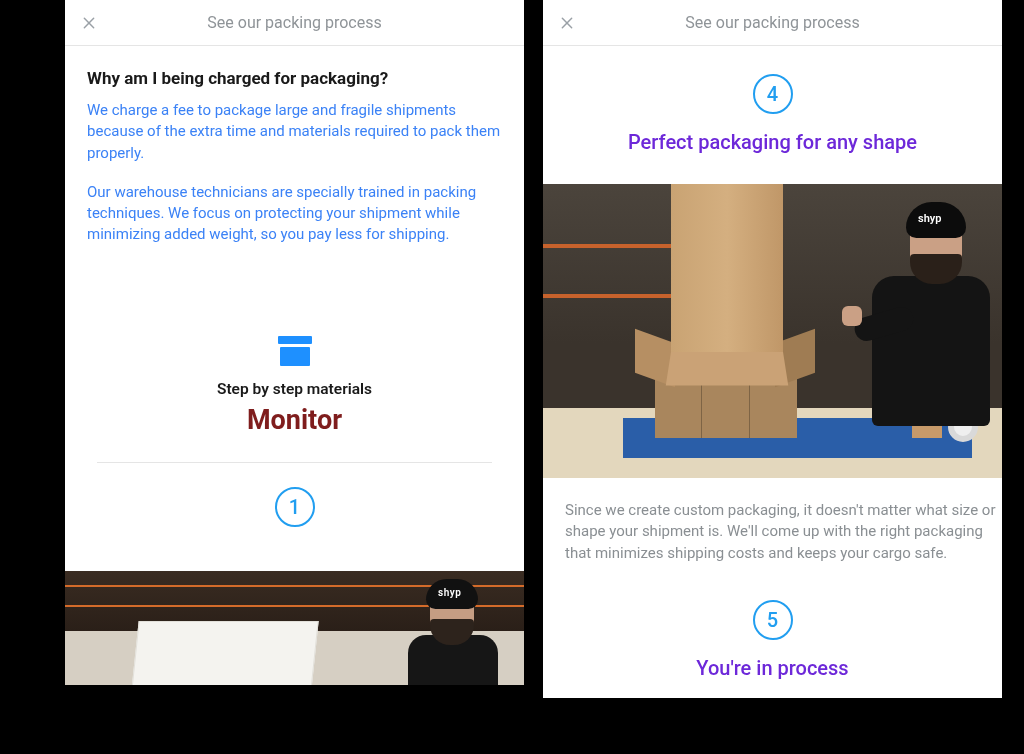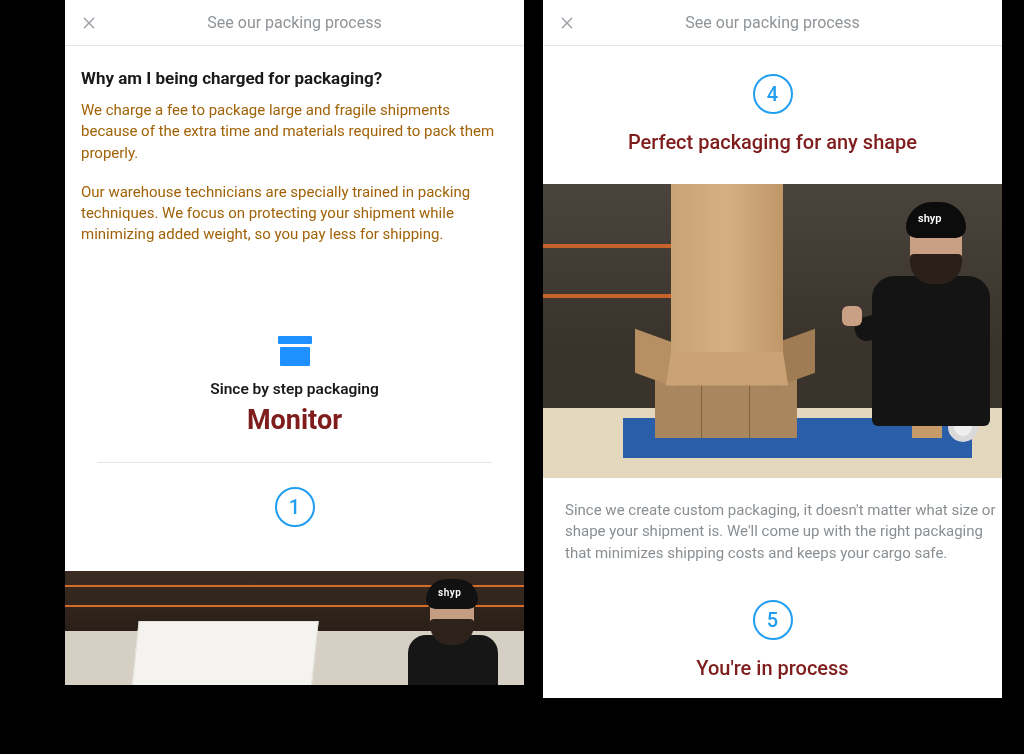--- a/index.html
+++ b/index.html
@@ -49,32 +49,32 @@
   .hdr .close svg { width: 16px; height: 16px; }
   .hdr .title {
     color: #8f9498;
     font-size: 16px;
     font-weight: 400;
   }
 
   
   .explain {
     background: #fff;
-    padding: 22px 22px 0 16px;
+    padding: 22px 22px 0 22px;
   }
   .explain h2 {
     font-size: 17px;
     font-weight: 700;
     color: #1a1a1a;
     margin-bottom: 12px;
   }
   .explain p {
     font-size: 15px;
     line-height: 1.42;
-    color: #a16207;
+    color: #3b82f6;
     margin-bottom: 18px;
   }
 
   .step-intro {
     background: #fff;
     text-align: center;
     padding: 72px 22px 26px 22px;
   }
   .step-intro .box-icon {
     width: 34px; height: 30px;
@@ -127,21 +127,21 @@
     width: 40px; height: 40px;
     border: 2.5px solid #219ef0;
     border-radius: 50%;
     display: flex; align-items: center; justify-content: center;
     margin: 0 auto 16px auto;
     color: #219ef0;
     font-size: 20px;
     font-weight: 500;
   }
   .step-title {
-    color: #7f1d1d;
+    color: #6d28d9;
     font-size: 20px;
     font-weight: 500;
   }
 
   
   .photo {
     width: 100%;
     background: #4c1d95;
     position: relative;
     overflow: hidden;
@@ -246,21 +246,21 @@
         <h2>Why am I being charged for packaging?</h2>
         <p>We charge a fee to package large and fragile shipments because of the extra time and materials required to pack them properly.</p>
         <p>Our warehouse technicians are specially trained in packing techniques. We focus on protecting your shipment while minimizing added weight, so you pay less for shipping.</p>
       </div>
 
       <div class="step-intro">
         <div class="box-icon">
           <div class="lid"></div>
             <div class="body"></div>
         </div>
-        <div class="sub">Since by step packaging</div>
+        <div class="sub">Step by step materials</div>
         <div class="big">Monitor</div>
       </div>
 
       <div class="divider"></div>
 
       <div class="step-card">
         <div class="step-num">1</div>
       </div>
     </div>
 

